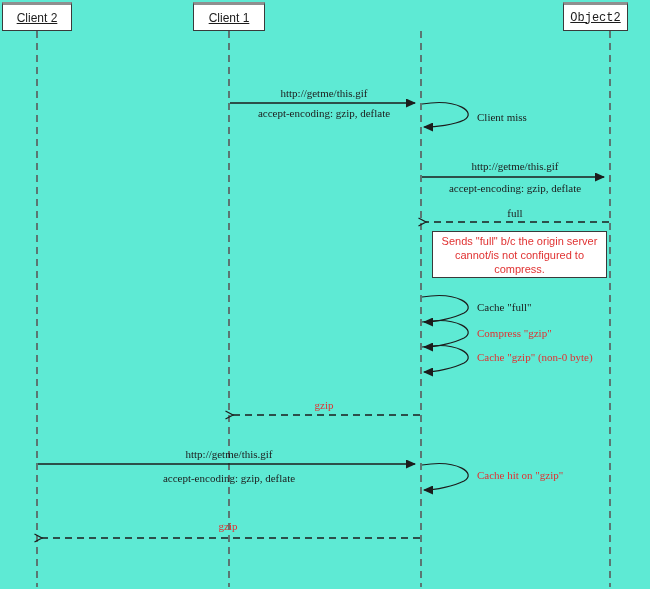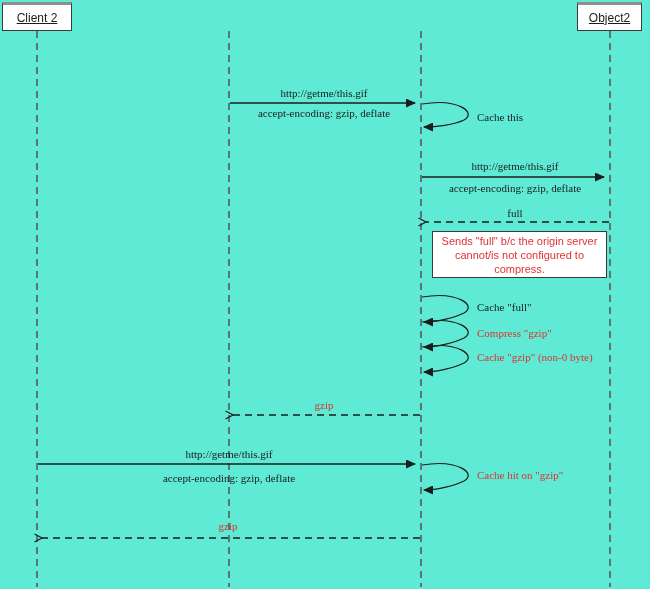--- a/index.html
+++ b/index.html
@@ -97,27 +97,30 @@
     <line x1="38" y1="464" x2="415" y2="464" stroke="#1c1c1c" stroke-width="1.3" marker-end="url(#mh)"></line>
 
     <path d="M 422 465 C 459 459, 477 474, 464 481 C 454 486, 436 490, 424 490" fill="none" stroke="#1c1c1c" stroke-width="1.2" marker-end="url(#mh)"></path>
 
     <line x1="420" y1="538" x2="42" y2="538" stroke="#1c1c1c" stroke-width="1.3" stroke-dasharray="7 5" marker-end="url(#mo)"></line>
   </svg>
 
   <div class="actor-box" style="left:2px; width:70px;">
     <span>Client 2</span>
   </div>
-  <div class="actor-box" style="left:577px; width:65px;">
+  <div class="actor-box" style="left:193px; width:72px;">
+    <span>Client 1</span>
+  </div>
+  <div class="actor-box" style="left:563px; width:65px;font-family:Liberation Mono, monospace;">
     <span>Object2</span>
   </div>
 
   <div class="lbl center" style="left:324px; top:87px;">http://getme/this.gif</div>
   <div class="lbl center" style="left:324px; top:107px;">accept-encoding: gzip, deflate</div>
-  <div class="lbl" style="left:477px; top:111px;">Cache this</div>
+  <div class="lbl" style="left:477px; top:111px;">Client miss</div>
 
   <div class="lbl center" style="left:515px; top:160px;">http://getme/this.gif</div>
   <div class="lbl center" style="left:515px; top:182px;">accept-encoding: gzip, deflate</div>
   <div class="lbl center" style="left:515px; top:199px;margin-top:8px;">full</div>
 
   <div class="note-box red">
     <span>Sends "full" b/c the origin server cannot/is not configured to compress.</span>
   </div>
 
   <div class="lbl" style="left:477px; top:301px;">Cache "full"</div>

